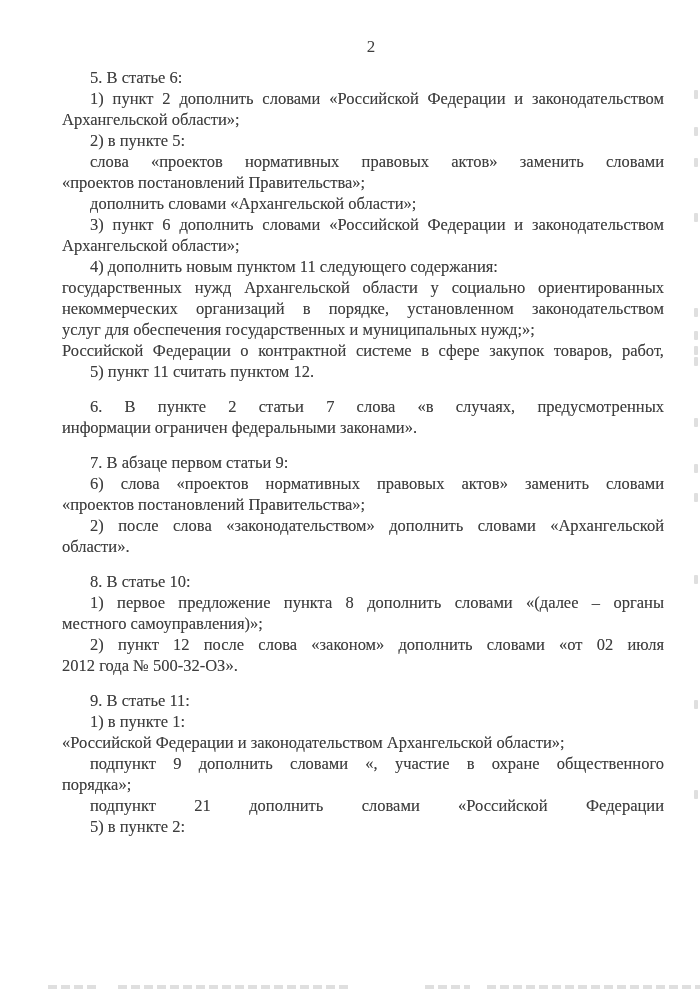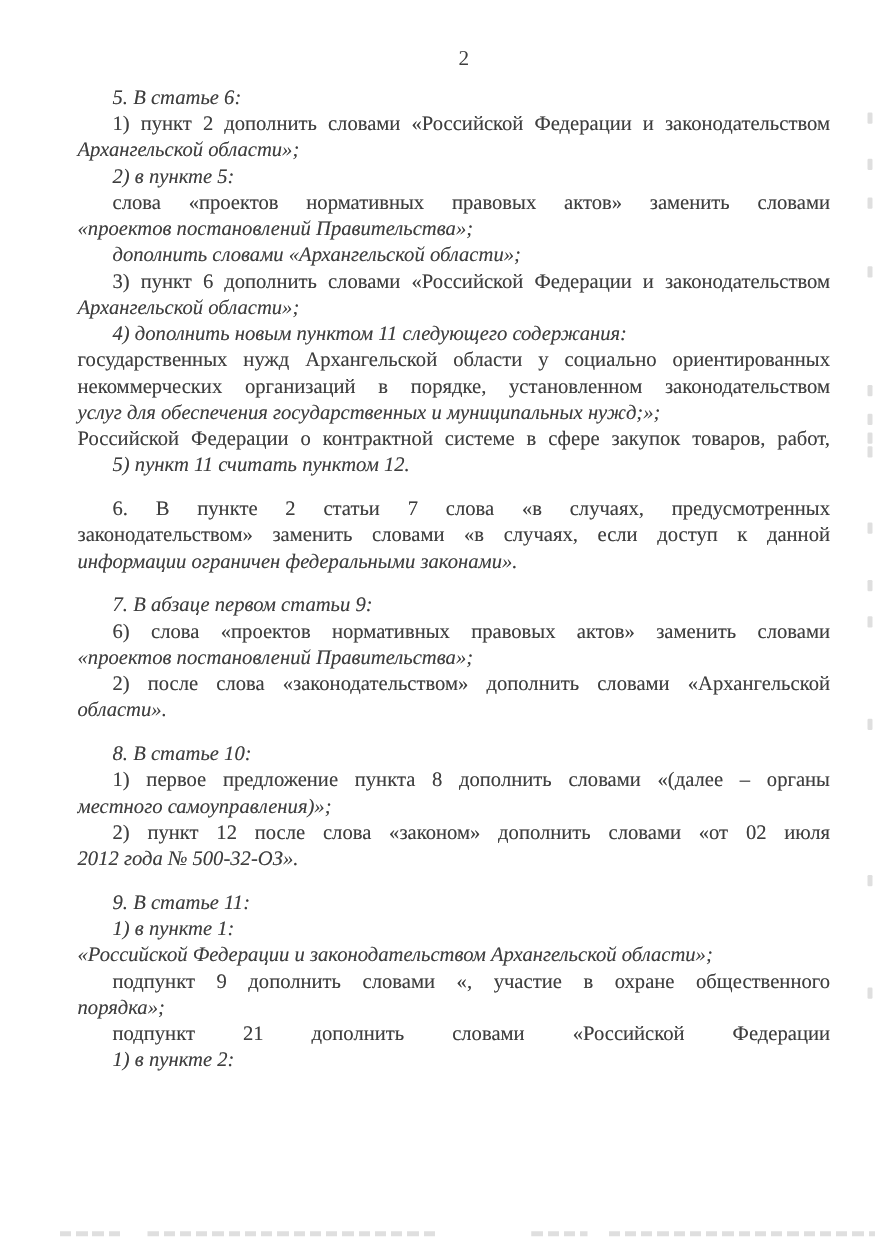--- a/index.html
+++ b/index.html
@@ -31,21 +31,21 @@
     position: absolute;
     top: 67px; left: 62px; width: 602px;
     color: var(--ink);
     font-size: 16.5px;
     line-height: 21px;
     text-shadow: 0 0 0.5px rgba(62,62,62,0.45);
   }
   .para { margin: 0; }
   .para.gap { margin-top: 14px; }
   .line { text-align: justify; text-align-last: justify; white-space: normal; }
-  .line.last { text-align-last: left; font-style: italic; }
+  .line.last { text-align-last: left; }
   .line.first { text-indent: 28px; }
   .edge-mark {
     position: absolute; right: 2px;
     width: 4px; height: 9px;
     background: var(--artifact);
     border-radius: 1px;
   }
   .bottom-dashes {
     position: absolute; height: 4px;
     background: repeating-linear-gradient(90deg,
@@ -87,21 +87,20 @@
         <div class="line">государственных нужд Архангельской области у социально ориентированных</div>
         <div class="line">некоммерческих организаций в порядке, установленном законодательством</div>
         <div class="line last">услуг для обеспечения государственных и муниципальных нужд;»;</div>
         <div class="line">Российской Федерации о контрактной системе в сфере закупок товаров, работ,</div>
       </div>
       <div class="para">
         <div class="line first last">5) пункт 11 считать пунктом 12.</div>
       </div>
       <div class="para gap">
         <div class="line first">6. В пункте 2 статьи 7 слова «в случаях, предусмотренных</div>
-        <div class="line">законодательством» заменить словами «в случаях, если доступ к данной</div>
         <div class="line last">информации ограничен федеральными законами».</div>
       </div>
       <div class="para gap">
         <div class="line first last">7. В абзаце первом статьи 9:</div>
       </div>
       <div class="para">
         <div class="line first">6) слова «проектов нормативных правовых актов» заменить словами</div>
         <div class="line last">«проектов постановлений Правительства»;</div>
       </div>
       <div class="para">
@@ -129,21 +128,21 @@
         <div class="line last">«Российской Федерации и законодательством Архангельской области»;</div>
       </div>
       <div class="para">
         <div class="line first">подпункт 9 дополнить словами «, участие в охране общественного</div>
         <div class="line last">порядка»;</div>
       </div>
       <div class="para">
         <div class="line first">подпункт 21 дополнить словами «Российской Федерации</div>
       </div>
       <div class="para">
-        <div class="line first last">1) в пункте 2:</div>
+        <div class="line first last">5) в пункте 2:</div>
       </div>
     </div>
 
   <div id="artifacts-layer">
       <div class="edge-mark" style="top: 90px;"></div>
       <div class="edge-mark" style="top: 127px;"></div>
       <div class="edge-mark" style="top: 158px;"></div>
       <div class="edge-mark" style="top: 213px;"></div>
       <div class="edge-mark" style="top: 308px;"></div>
       <div class="edge-mark" style="top: 331px;"></div>

